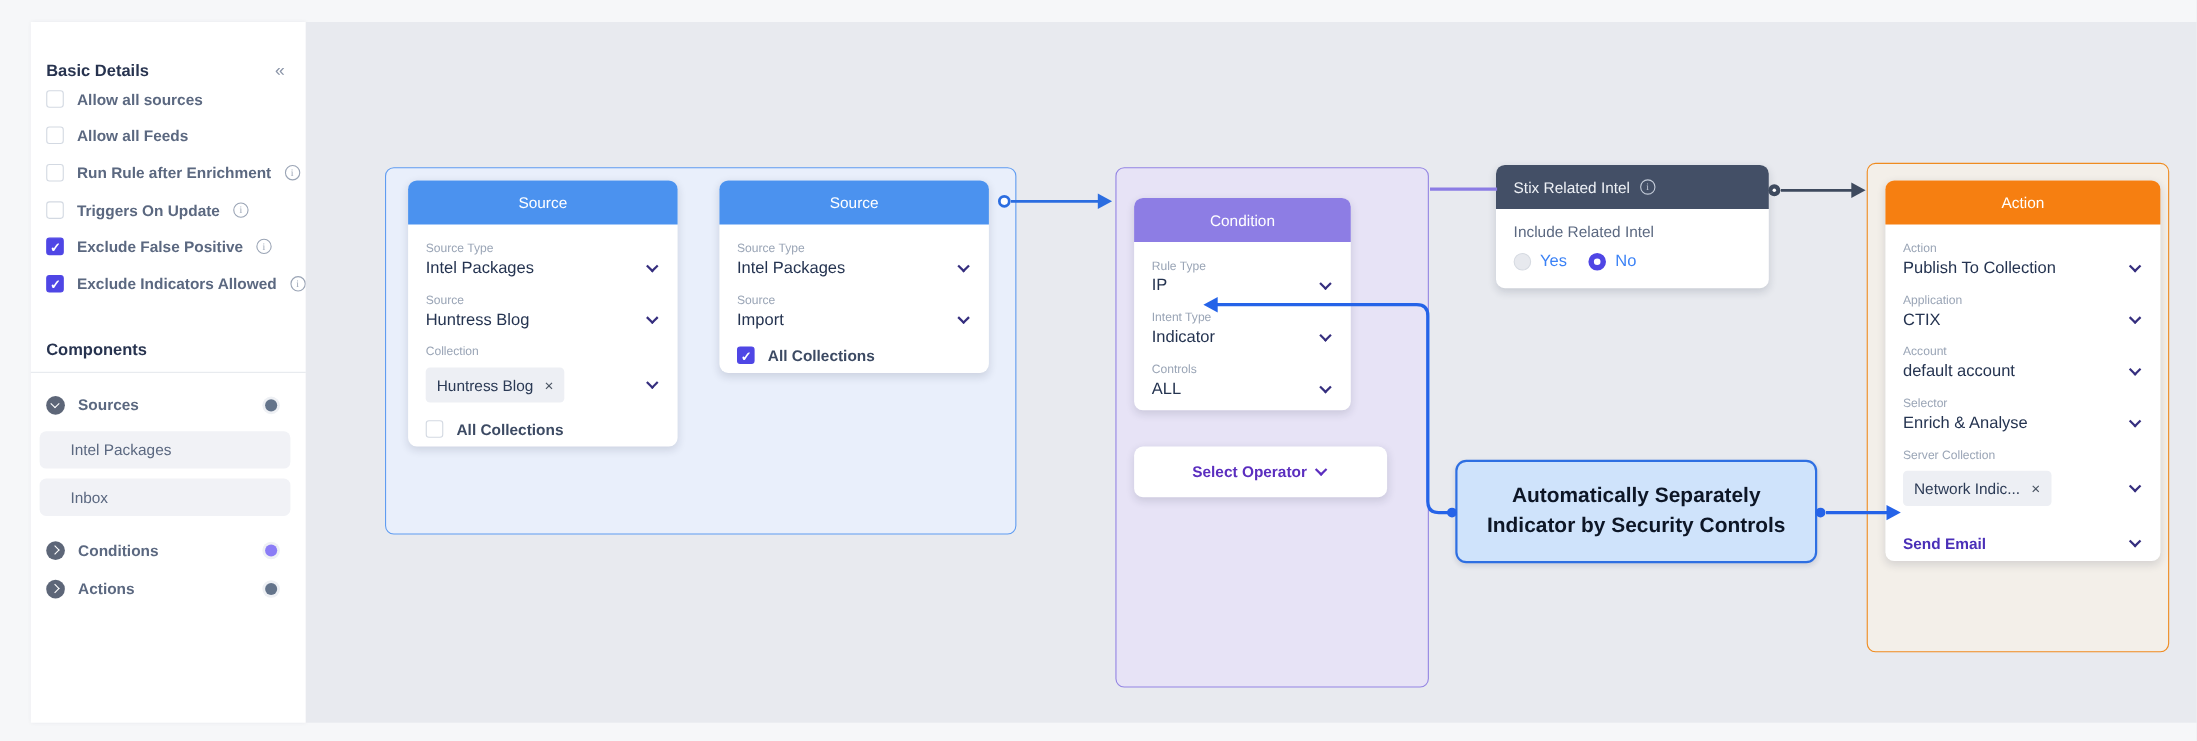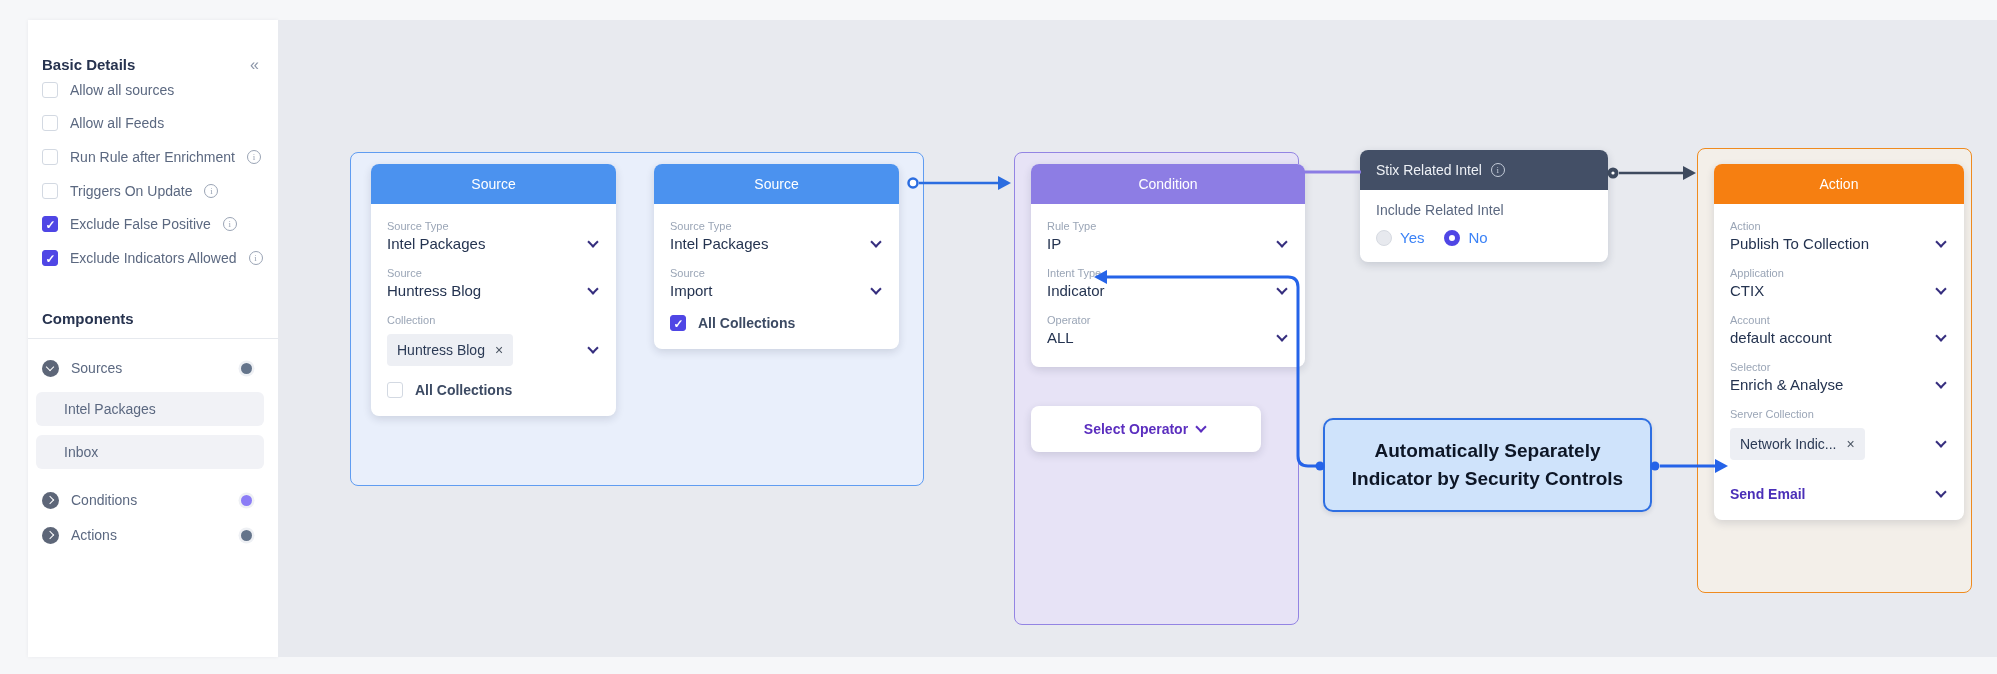--- a/index.html
+++ b/index.html
@@ -4,21 +4,21 @@
 <style>
   * { margin:0; padding:0; box-sizing:border-box; }
   html,body { width:1997px; height:674px; }
   body { font-family:"Liberation Sans", sans-serif; background:#f6f7f9; position:relative; overflow:hidden; }
 
   
   .sidebar { position:absolute; left:28px; top:20px; width:250px; height:637px; background:#ffffff; box-shadow:0 0 4px rgba(30,40,70,.06); }
   .sb-title { position:absolute; left:14px; font-size:15px; font-weight:bold; color:#27334f; }
   .sb-collapse { position:absolute; right:20px; top:36px; font-size:16px; color:#8b95a8; cursor:pointer; letter-spacing:-1px; }
   .sb-row { position:absolute; left:14px; right:10px; height:20px; display:flex; align-items:center; gap:12px; }
-  .sb-label { font-size:14px; color:#5b6880; white-space:nowrap; }
+  .sb-label { font-size:14px; color:#5b6880; white-space:nowrap;font-weight:bold; }
   .cb { width:16px; height:16px; border:1.5px solid #d3d9e2; border-radius:3px; background:#fff; flex:0 0 auto; position:relative; cursor:pointer; }
   .cb.checked { background:#4f46e5; border-color:#4f46e5; }
   .cb.checked::after { content:"✓"; position:absolute; left:2.5px; top:0.5px; color:#fff; font-size:12px; font-weight:bold; }
   .info { width:14px; height:14px; border:1px solid #9aa4b5; border-radius:50%; color:#9aa4b5; font-size:9px; display:inline-flex; align-items:center; justify-content:center; flex:0 0 auto; font-style:normal; }
   .info::after { content:"i"; font-family:"Liberation Serif", serif; }
   .divider { position:absolute; left:0; right:0; height:1px; background:#e6e9ee; }
   .gchev { width:17px; height:17px; border-radius:50%; background:#5d6678; position:relative; flex:0 0 auto; cursor:pointer; }
   .gchev::after { content:""; position:absolute; width:5px; height:5px; border-right:1.7px solid #fff; border-bottom:1.7px solid #fff; }
   .gchev.down::after  { left:5px; top:4.5px; transform:rotate(45deg); }
   .gchev.right::after { left:4.5px; top:5.5px; transform:rotate(-45deg); }
@@ -32,21 +32,21 @@
   .group { position:absolute; border-radius:8px; }
   .group-source { left:72px; top:132px; width:574px; height:334px; background:#e9effb; border:1.5px solid #5f9cf1; }
   .group-condition { left:736px; top:132px; width:285px; height:473px; background:#e7e3f6; border:1.5px solid #9384e3; }
   .group-action { left:1419px; top:128px; width:275px; height:445px; background:#f3efe9; border:1.5px solid #ef8b1f; }
 
   .card { position:absolute; background:#fff; border-radius:8px; box-shadow:0 3px 8px rgba(25,35,65,.14); }
   .node-header { height:40px; border-radius:8px 8px 0 0; display:flex; align-items:center; justify-content:center; color:#fff; font-size:14px; }
   .hdr-blue { background:#4b92ef; }
   .hdr-purple { background:#8d7de4; }
   .hdr-orange { background:#f67f11; }
-  .card-body { padding:16px 16px 18px; }
+  .card-body { padding:16px 16px 8px; }
   .field { margin-bottom:15px; }
   .field-label { font-size:11px; color:#9aa5b6; margin-bottom:3px; }
   .field-row { display:flex; justify-content:space-between; align-items:center; cursor:pointer; }
   .field-value { font-size:15px; color:#243350; }
   .chev { width:8px; height:8px; border-right:2px solid #352e7e; border-bottom:2px solid #352e7e; transform:rotate(45deg); margin:-4px 3px 0 0; flex:0 0 auto; cursor:pointer; }
   .chip { display:inline-flex; align-items:center; gap:10px; background:#edeff4; border-radius:4px; padding:8px 10px; font-size:14px; color:#2b3a55; }
   .x { color:#4b5563; font-size:14px; cursor:pointer; line-height:1; }
   .x::after { content:"×"; }
   .allc { display:flex; align-items:center; gap:12px; margin-top:16px; }
   .allc-label { font-size:14px; font-weight:bold; color:#3c4a63; }
@@ -192,39 +192,39 @@
         </div>
         <div class="allc">
           <span class="cb checked"></span>
           <span class="allc-label">All Collections</span>
         </div>
       </div>
     </div>
   </div>
 
   <div class="group group-condition">
-    <div class="card" style="left:16px; top:11px; width:274px;">
+    <div class="card" style="left:16px; top:27px; width:197px;">
       <div class="node-header hdr-purple">Condition</div>
       <div class="card-body">
         <div class="field">
           <div class="field-label">Rule Type</div>
           <div class="field-row">
             <span class="field-value">IP</span>
             <span class="chev"></span>
           </div>
         </div>
         <div class="field">
           <div class="field-label">Intent Type</div>
           <div class="field-row">
             <span class="field-value">Indicator</span>
             <span class="chev"></span>
           </div>
         </div>
         <div class="field" style="margin-bottom:3px;">
-          <div class="field-label">Operator</div>
+          <div class="field-label">Controls</div>
           <div class="field-row">
             <span class="field-value">ALL</span>
             <span class="chev"></span>
           </div>
         </div>
       </div>
     </div>
     <div class="select-operator" style="left:16px; top:253px; width:230px; height:46px;">
       <span class="txt">Select Operator</span>
       <span class="chev"></span>

